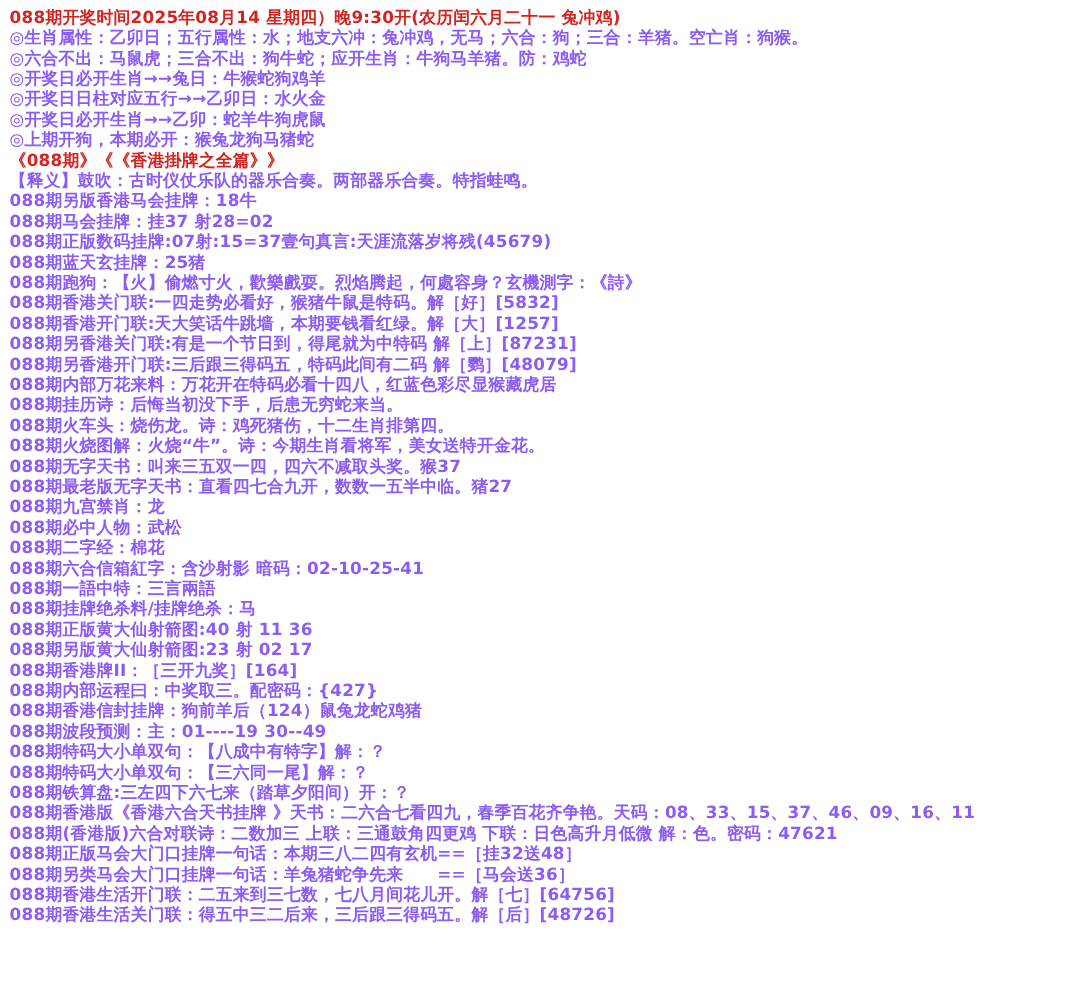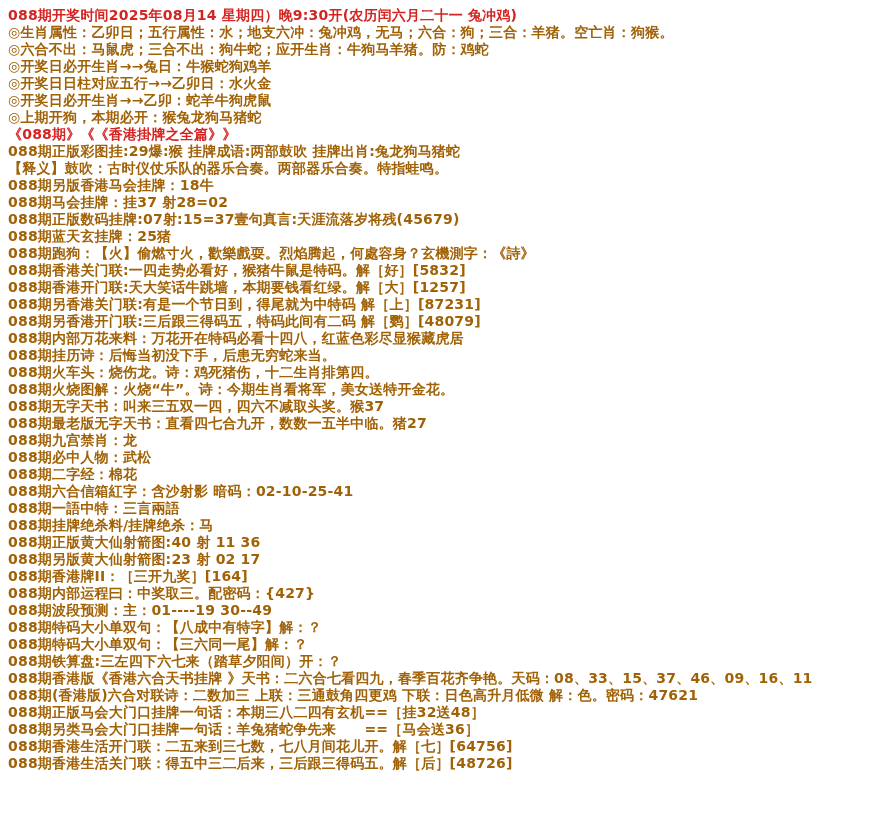--- a/index.html
+++ b/index.html
@@ -16,39 +16,38 @@
     font-family: "DejaVu Sans", "Liberation Sans", sans-serif;
     box-sizing: border-box;
     padding: 7px 12px 0 8px;
   }
   .line {
     white-space: nowrap;
     font-size: 14px;
     line-height: 17px;
     height: 17px;
     font-weight: bold;
-    color: #a16207;
+    color: #8b5cf6;
     letter-spacing: 0.2px;
   }
   .line.red { color: #d42422; }
 </style>
 </head>
 <body>
 
 <div class="page">
   <div id="lines-container">
       <div class="line red">088期开奖时间2025年08月14 星期四）晚9:30开(农历闰六月二十一 兔冲鸡)</div>
       <div class="line">◎生肖属性：乙卯日；五行属性：水；地支六冲：兔冲鸡，无马；六合：狗；三合：羊猪。空亡肖：狗猴。</div>
       <div class="line">◎六合不出：马鼠虎；三合不出：狗牛蛇；应开生肖：牛狗马羊猪。防：鸡蛇</div>
       <div class="line">◎开奖日必开生肖→→兔日：牛猴蛇狗鸡羊</div>
       <div class="line">◎开奖日日柱对应五行→→乙卯日：水火金</div>
       <div class="line">◎开奖日必开生肖→→乙卯：蛇羊牛狗虎鼠</div>
       <div class="line">◎上期开狗，本期必开：猴兔龙狗马猪蛇</div>
       <div class="line red">《088期》《《香港掛牌之全篇》》</div>
-      <div class="line">088期正版彩图挂:29爆:猴 挂牌成语:两部鼓吹 挂牌出肖:兔龙狗马猪蛇</div>
       <div class="line">【释义】鼓吹：古时仪仗乐队的器乐合奏。两部器乐合奏。特指蛙鸣。</div>
       <div class="line">088期另版香港马会挂牌：18牛</div>
       <div class="line">088期马会挂牌：挂37 射28=02</div>
       <div class="line">088期正版数码挂牌:07射:15=37壹句真言:天涯流落岁将残(45679)</div>
       <div class="line">088期蓝天玄挂牌：25猪</div>
       <div class="line">088期跑狗：【火】偷燃寸火，歡樂戲耍。烈焰腾起，何處容身？玄機測字：《詩》</div>
       <div class="line">088期香港关门联:一四走势必看好，猴猪牛鼠是特码。解［好］[5832]</div>
       <div class="line">088期香港开门联:天大笑话牛跳墙，本期要钱看红绿。解［大］[1257]</div>
       <div class="line">088期另香港关门联:有是一个节日到，得尾就为中特码 解［上］[87231]</div>
       <div class="line">088期另香港开门联:三后跟三得码五，特码此间有二码 解［鹦］[48079]</div>
@@ -61,20 +60,21 @@
       <div class="line">088期九宫禁肖：龙</div>
       <div class="line">088期必中人物：武松</div>
       <div class="line">088期二字经：棉花</div>
       <div class="line">088期六合信箱紅字：含沙射影 暗码：02-10-25-41</div>
       <div class="line">088期一語中特：三言兩語</div>
       <div class="line">088期挂牌绝杀料/挂牌绝杀：马</div>
       <div class="line">088期正版黄大仙射箭图:40 射 11 36</div>
       <div class="line">088期另版黄大仙射箭图:23 射 02 17</div>
       <div class="line">088期香港牌II：［三开九奖］[164]</div>
       <div class="line">088期内部运程曰：中奖取三。配密码：{427}</div>
+      <div class="line">088期香港信封挂牌：狗前羊后（124）鼠兔龙蛇鸡猪</div>
       <div class="line">088期波段预测：主：01----19 30--49</div>
       <div class="line">088期特码大小单双句：【八成中有特字】解：？</div>
       <div class="line">088期特码大小单双句：【三六同一尾】解：？</div>
       <div class="line">088期铁算盘:三左四下六七来（踏草夕阳间）开：？</div>
       <div class="line">088期香港版《香港六合天书挂牌 》天书：二六合七看四九，春季百花齐争艳。天码：08、33、15、37、46、09、16、11</div>
       <div class="line">088期(香港版)六合对联诗：二数加三 上联：三通鼓角四更鸡 下联：日色高升月低微 解：色。密码：47621</div>
       <div class="line">088期正版马会大门口挂牌一句话：本期三八二四有玄机==［挂32送48］</div>
       <div class="line">088期另类马会大门口挂牌一句话：羊兔猪蛇争先来　　==［马会送36］</div>
       <div class="line">088期香港生活开门联：二五来到三七数，七八月间花儿开。解［七］[64756]</div>
       <div class="line">088期香港生活关门联：得五中三二后来，三后跟三得码五。解［后］[48726]</div>

